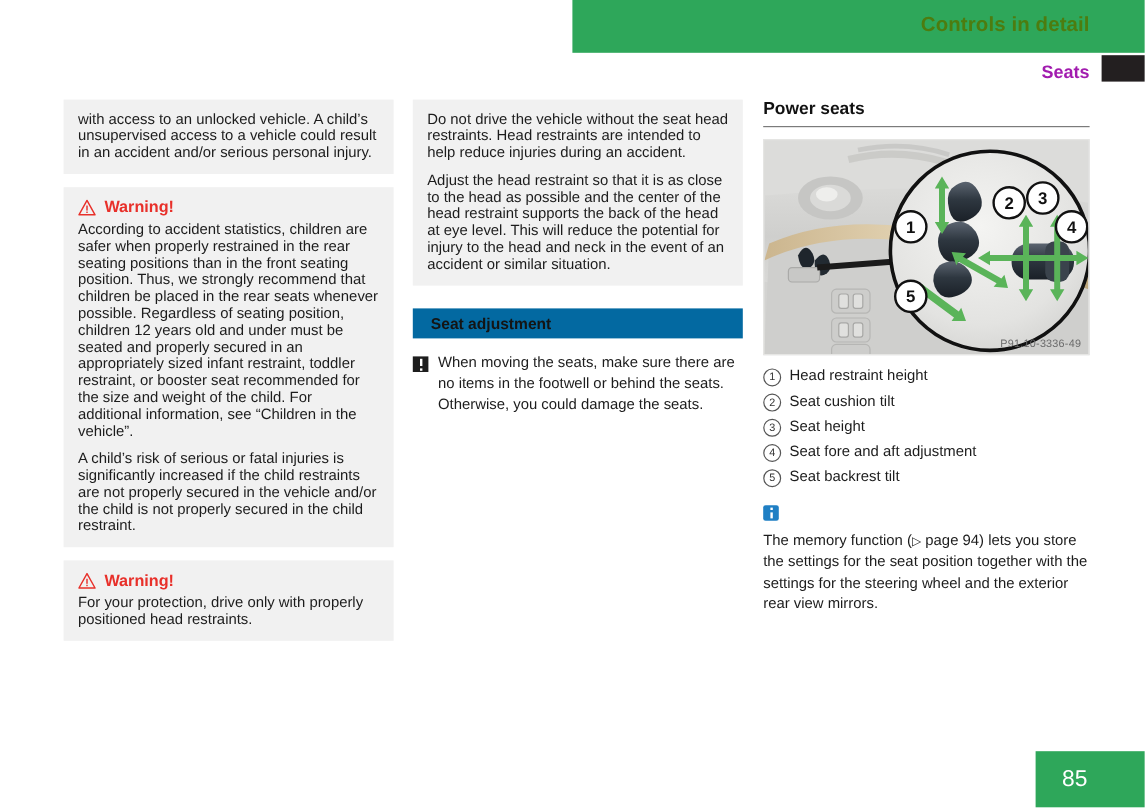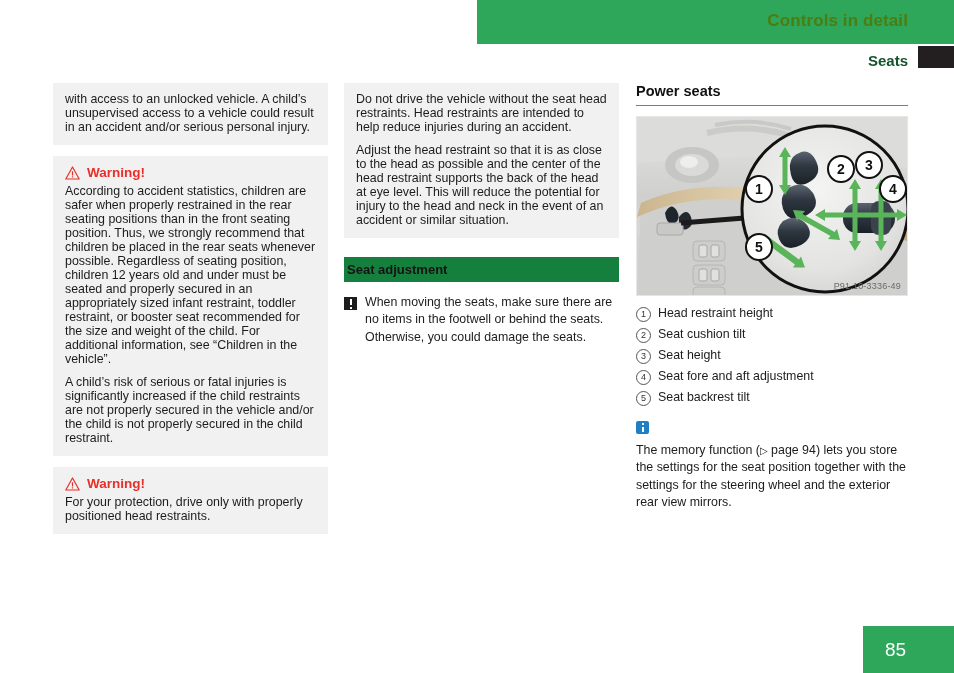--- a/index.html
+++ b/index.html
@@ -33,21 +33,21 @@
     font-size: 17px;
     font-weight: bold;
     letter-spacing: 0.1px;
   }
   .section-title {
     position: absolute;
     right: 46px;
     top: 52px;
     font-size: 15px;
     font-weight: bold;
-    color: #14532d;
+    color: #a21caf;
   }
   .header-black-tab {
     position: absolute;
     left: 918px;
     top: 46px;
     width: 36px;
     height: 22px;
     background: #231f20;
   }
 
@@ -85,25 +85,25 @@
   }
   .warn-label {
     color: #e8302a;
     font-size: 13.5px;
     font-weight: bold;
   }
   .tri-icon { flex: 0 0 auto; display: block; }
 
   
   .bar-heading {
-    background: #15803d;
+    background: #0369a1;
     font-size: 13px;
     font-weight: bold;
     color: #141414;
-    padding: 5px 10px 5px 3px;
+    padding: 5px 10px 5px 15px;
     box-sizing: border-box;
   }
 
   
   .caution {
     display: flex;
     gap: 8px;
     margin-top: 12px;
   }
   .caution-icon {

